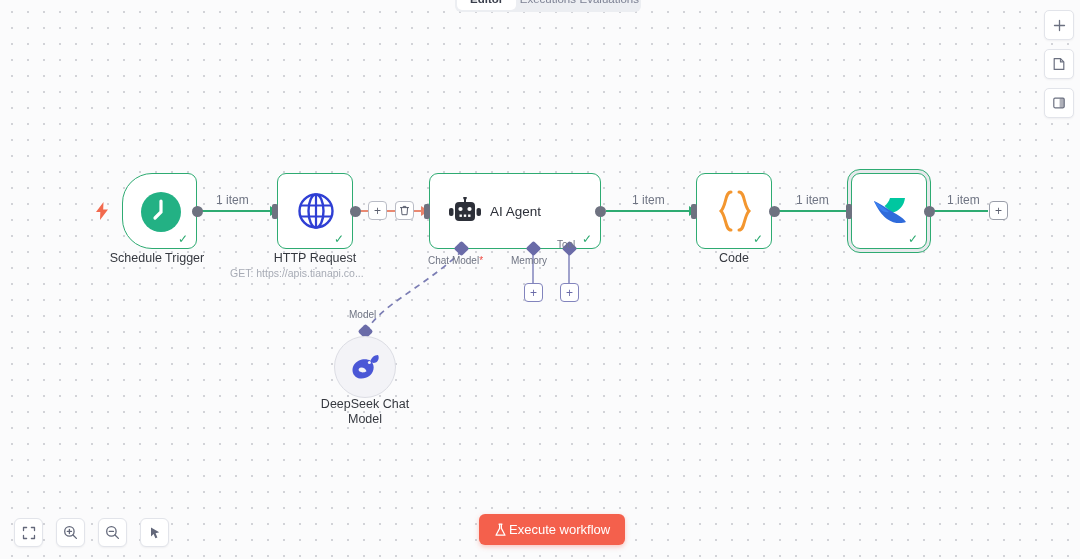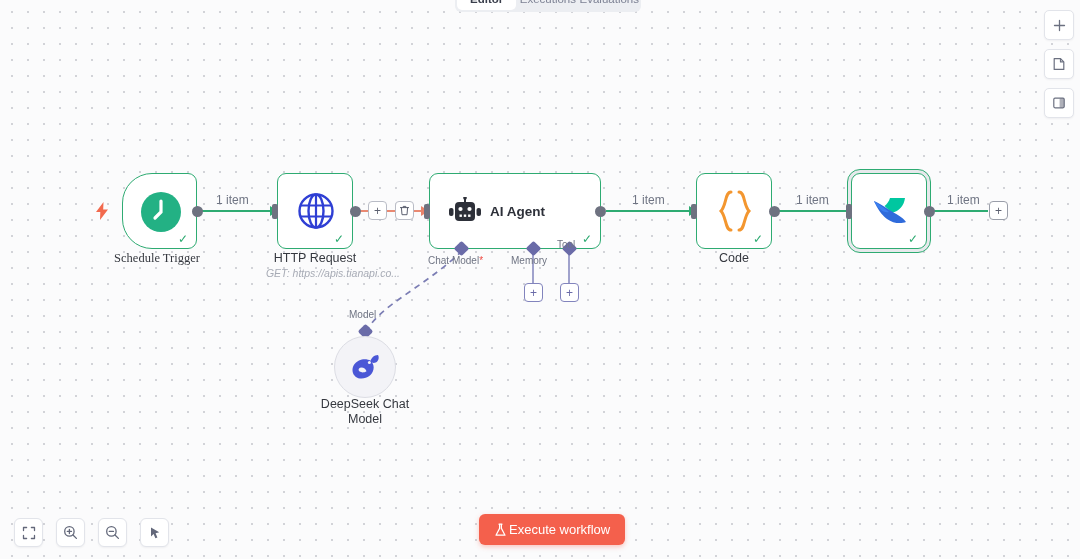--- a/index.html
+++ b/index.html
@@ -56,27 +56,27 @@
   .node .tick {
     position: absolute; right: 8px; bottom: 3px;
     color: #2eab72; font-size: 12px; line-height: 1;
   }
   .node-title {
     position: absolute; text-align: center;
     font-size: 12.5px; color: #35383f; line-height: 15px;
     white-space: pre-line;
   }
   .node-sub {
-    position: absolute; text-align: right;
+    position: absolute; text-align: left;
     font-size: 10.5px; color: #a7abb5; line-height: 13px;
-    white-space: nowrap; overflow: hidden; text-overflow: ellipsis; font-style: italic;
+    white-space: nowrap; overflow: hidden; text-overflow: ellipsis;
   }
   .node-name-inline {
     position: absolute; font-size: 13.5px; color: #2d3039;
-    top: 50%; transform: translateY(-50%); font-weight: bold;
+    top: 50%; transform: translateY(-50%);
   }
 
   
   .node-round {
     position: absolute; width: 62px; height: 62px;
     border-radius: 50%; background: #f3f3f7;
     border: 1.4px solid #dcdde4;
     display: flex; align-items: center; justify-content: center;
   }
 
@@ -195,21 +195,21 @@
     <path d="M9.5 0 L2 10 h4.3 L6 18 L14 7.5 H9.2 z" fill="#f2694d"></path>
   </svg>
 
   <div class="node trigger" style="left:122px; top:173px; width:75px; height:76px;">
     <svg style="position:absolute; left:17px; top:17px;" width="42" height="42" viewBox="0 0 42 42">
       <circle cx="21" cy="21" r="20" fill="#23b184"></circle>
       <path d="M21 10 V21 L15 27" stroke="#ffffff" stroke-width="3.2" stroke-linecap="round" fill="none"></path>
     </svg>
     <span class="tick">✓</span>
   </div>
-  <div class="node-title" style="left:82px; top:251px; width:150px;font-family:Liberation Serif, serif;">Schedule Trigger</div>
+  <div class="node-title" style="left:82px; top:251px; width:150px;">Schedule Trigger</div>
   <div class="port-out" style="left:192px; top:206px;"></div>
 
   <div class="node" style="left:277px; top:173px; width:76px; height:76px;">
     <svg style="position:absolute; left:19px; top:18px;" width="38" height="38" viewBox="0 0 38 38">
       <circle cx="19" cy="19" r="16.5" fill="none" stroke="#2f3fd4" stroke-width="2.4"></circle>
       <ellipse cx="19" cy="19" rx="7.5" ry="16.5" fill="none" stroke="#2f3fd4" stroke-width="2.4"></ellipse>
       <path d="M3 13.5 H35 M3 24.5 H35 M19 2.5 V35.5" stroke="#2f3fd4" stroke-width="2.2"></path>
     </svg>
     <span class="tick">✓</span>
   </div>

